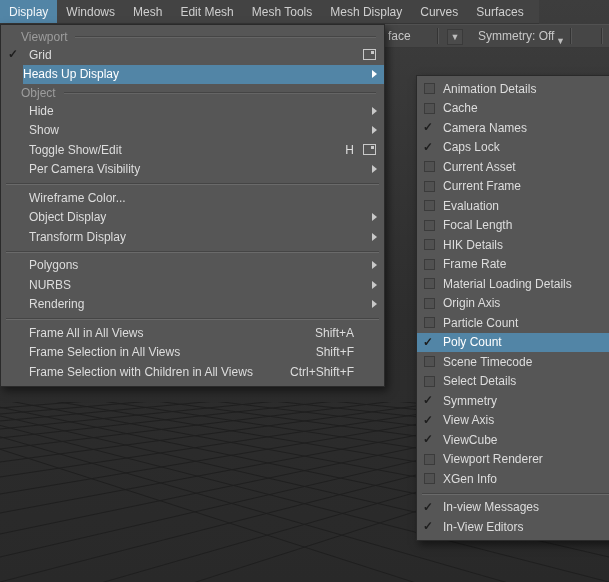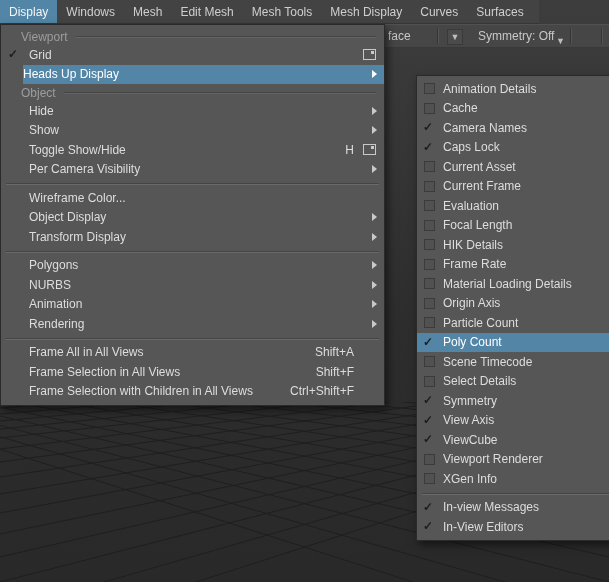--- a/index.html
+++ b/index.html
@@ -165,21 +165,21 @@
       </div>
       <div class="m-row">
         <span class="lab">Hide</span>
         <span class="arrow"></span>
       </div>
       <div class="m-row">
         <span class="lab">Show</span>
         <span class="arrow"></span>
       </div>
       <div class="m-row">
-        <span class="lab">Toggle Show/Hide</span>
+        <span class="lab">Toggle Show/Edit</span>
         <span class="right">
           <span class="hotkey">H</span>
           <span class="ob"></span>
         </span>
       </div>
       <div class="m-row">
         <span class="lab">Per Camera Visibility</span>
         <span class="arrow"></span>
       </div>
       <div class="m-sep"></div>
@@ -197,24 +197,20 @@
       <div class="m-sep"></div>
       <div class="m-row">
         <span class="lab">Polygons</span>
         <span class="arrow"></span>
       </div>
       <div class="m-row">
         <span class="lab">NURBS</span>
         <span class="arrow"></span>
       </div>
       <div class="m-row">
-        <span class="lab">Animation</span>
-        <span class="arrow"></span>
-      </div>
-      <div class="m-row">
         <span class="lab">Rendering</span>
         <span class="arrow"></span>
       </div>
       <div class="m-sep"></div>
       <div class="m-row">
         <span class="lab">Frame All in All Views</span>
         <span class="right">
           <span class="hotkey pad">Shift+A</span>
         </span>
       </div>

